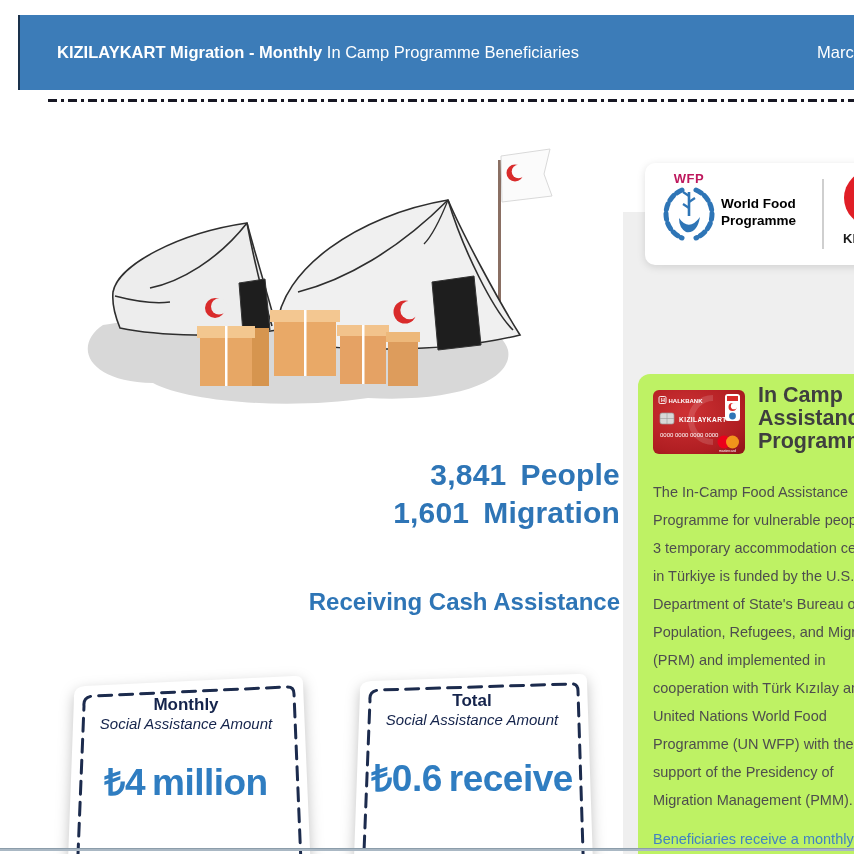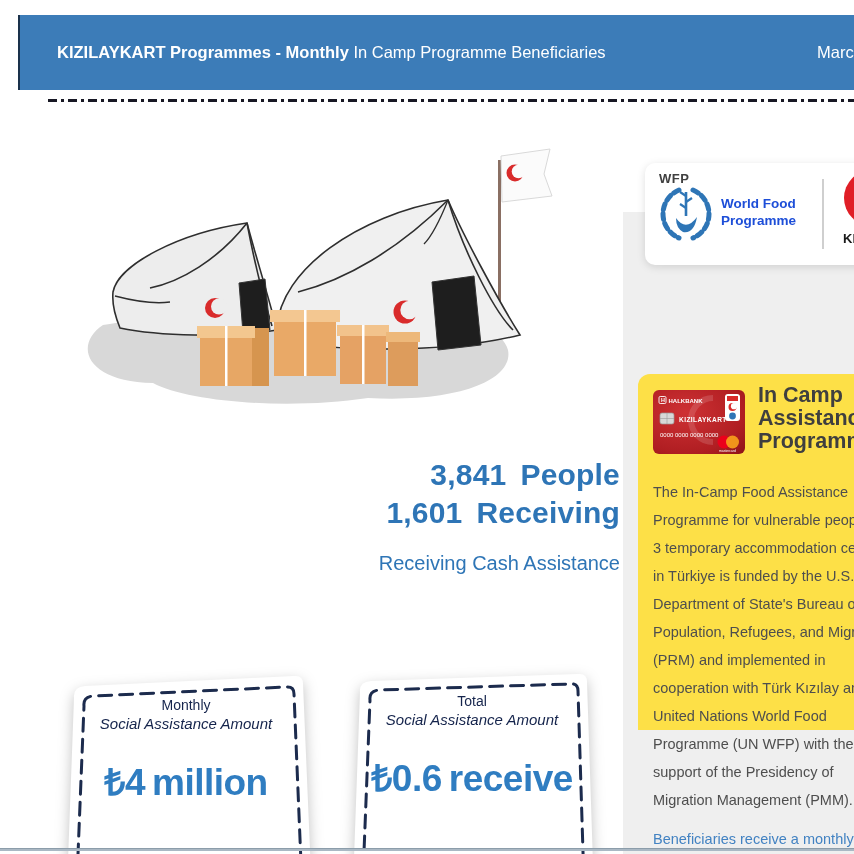--- a/index.html
+++ b/index.html
@@ -19,67 +19,67 @@
   .separator { position:absolute; left:48px; top:99px; width:810px; height:2.6px;
     background:repeating-linear-gradient(90deg,#181824 0 9px,transparent 9px 13px,#181824 13px 16px,transparent 16px 20px); }
 
   
   .illustration { position:absolute; left:58px; top:130px; width:505px; height:305px; }
 
   
   .stats { position:absolute; left:20px; top:456px; width:600px; text-align:right; color:#2E75B6; }
   .stat-line { font-size:30px; font-weight:bold; line-height:38px; letter-spacing:.2px; }
   .stat-line .v { margin-right:14px; }
-  .stats-subtitle { margin-top:20px; font-size:20px; font-weight:normal; }
+  .stats-subtitle { margin-top:56px; font-size:24px; font-weight:bold; }
 
   
   .voucher { position:absolute; width:260px; height:240px; }
   .voucher-1 { left:58px; top:672px; }
   .voucher-2 { left:344px; top:668px; }
   .voucher svg { position:absolute; left:0; top:0; overflow:visible;
                  filter:drop-shadow(0 5px 7px rgba(0,0,0,.25)); }
   .voucher-content { position:absolute; left:14px; top:24px; width:228px; text-align:center; color:#15244C; }
-  .voucher-period { font-size:14px; font-weight:normal; line-height:18px; }
+  .voucher-period { font-size:17px; font-weight:bold; line-height:18px; }
   .voucher-label  { font-size:15px; line-height:19px;font-style:italic; }
   .voucher-amount { margin-top:22px; font-size:37px; font-weight:bold; color:#2F7DC1; letter-spacing:-.5px; }
   .voucher-amount .unit { margin-left:7px; }
 
   
   .gray-panel { position:absolute; left:623px; top:212px; width:231px; height:642px; background:#EFEFEF; }
 
   .logo-card { position:absolute; left:645px; top:163px; width:260px; height:102px;
                background:#fff; border-radius:10px; box-shadow:0 2px 8px rgba(0,0,0,.13); }
-  .wfp-block { position:absolute; left:14px; top:8px; width:60px; text-align:left; color:#404040; }
+  .wfp-block { position:absolute; left:14px; top:8px; width:60px; text-align:center; color:#be185d; }
   .wfp-acronym { font-size:13px; font-weight:bold; letter-spacing:.5px; }
   .wfp-name { position:absolute; left:76px; top:32px; font-size:13.5px; font-weight:bold;
-              color:#1d4ed8; line-height:17px; white-space:nowrap; }
+              color:#000000; line-height:17px; white-space:nowrap; }
   .logo-divider { position:absolute; left:177px; top:16px; width:1.5px; height:70px; background:#cfcfcf; }
   .kizilay-logo { position:absolute; left:196px; top:6px; width:80px; height:62px; }
   .kizilay-fragment { position:absolute; left:198px; top:68px; font-size:13px; font-weight:bold; color:#1a1a1a; }
 
-  .content-card { position:absolute; left:638px; top:374px; width:216px; height:356px;
-                  background:#fde047; border-radius:12px 0 0 0; }
+  .content-card { position:absolute; left:638px; top:374px; width:216px; height:480px;
+                  background:#bef264; border-radius:12px 0 0 0; }
   .bankcard { position:absolute; left:15px; top:16px; width:92px; height:64px; }
   .prog-title { position:absolute; left:120px; top:10px; color:#3F3F3F; font-size:21.5px;
                 font-weight:bold; line-height:23px; }
   .prog-title div { white-space:nowrap; }
   .prog-text { position:absolute; left:15px; top:104px; width:242px; }
   .para1 { font-size:14.5px; line-height:28px; color:#4E4E4E; }
   .para2 { margin-top:14px; font-size:14.5px; line-height:23.5px; color:#4282C2; }
 
   .bottom-line { position:absolute; left:0; top:848px; width:854px; height:3px;
                  background:#aab8c4; border-top:1px solid #8c9daa; z-index:9; }
 </style>
 </head>
 <body>
 
 <div class="page">
 
   <div class="header">
-    <div class="header-title"><b>KIZILAYKART Programmes - Monthly </b><span>In Camp Programme Beneficiaries</span></div>
+    <div class="header-title"><b>KIZILAYKART Migration - Monthly </b><span>In Camp Programme Beneficiaries</span></div>
     <div class="header-date">March</div>
   </div>
 
   <div class="separator"></div>
 
   <svg class="illustration" viewBox="0 0 505 305">
 
     <path d="M45,195 C15,215 28,252 95,253 C130,272 230,280 310,268 C400,273 456,250 450,220 C445,198 405,190 378,192 C300,182 120,182 45,195 Z" fill="#D8D8D8"></path>
 
     <g>
@@ -126,21 +126,21 @@
         <rect x="137" y="9" width="52" height="11" fill="#F2C38C"></rect>
         <rect x="162" y="9" width="2.5" height="59" fill="#fff"></rect>
         <rect x="188" y="24" width="30" height="46" fill="#DD9C5C"></rect>
         <rect x="186" y="16" width="34" height="10" fill="#EDB87A"></rect>
       </g>
     </g>
   </svg>
 
   <div class="stats">
     <div class="stat-line"><span class="v">3,841</span><span>People</span></div>
-    <div class="stat-line"><span class="v">1,601</span><span>Receiving</span></div>
+    <div class="stat-line"><span class="v">1,601</span><span>Migration</span></div>
     <div class="stats-subtitle">Receiving Cash Assistance</div>
   </div>
 
   <div class="voucher voucher-1">
     <svg width="260" height="240" viewBox="0 0 260 240">
       <path d="M16,26 Q15,15 27,14 L236,4 Q245,3 245,12 L254,225 Q254,236 243,237 L20,228 Q9,227 9,216 Z" fill="#ffffff"></path>
       <path d="M26,34 Q25,25 35,24 L228,15 Q236,14 236,22 L244,215 Q244,224 235,224 L28,216 Q19,215 19,207 Z" fill="none" stroke="#1C2B4D" stroke-width="3" stroke-dasharray="13 8" stroke-linecap="round"></path>
     </svg>
     <div class="voucher-content">
       <div class="voucher-period">Monthly</div>

